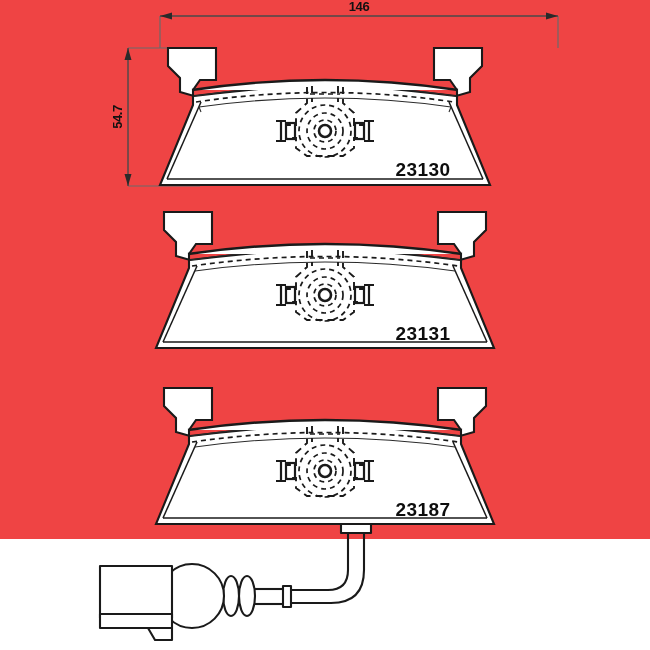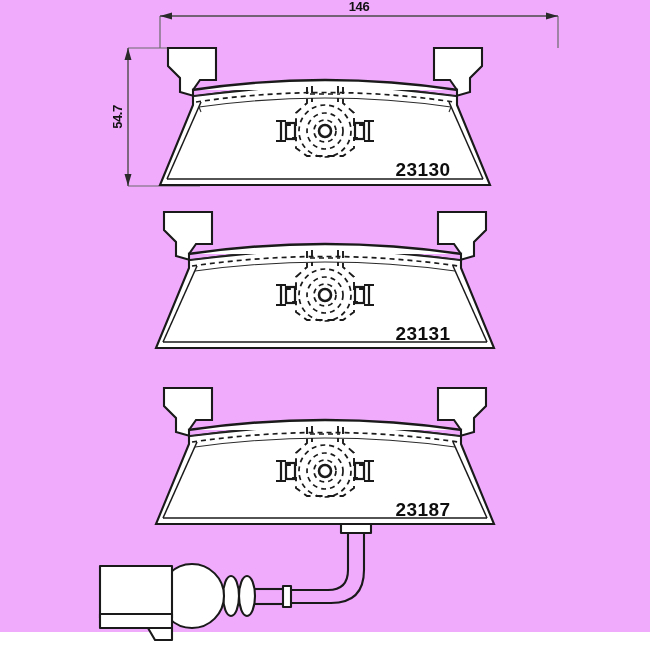--- a/index.html
+++ b/index.html
@@ -9,22 +9,22 @@
   }
   body {
     width: 650px;
     height: 650px;
     font-family: "Liberation Sans", sans-serif;
     overflow: hidden;
   }
   #drawing-root {
     position: relative;
     width: 650px;
-    height: 632px;
-    background: #f0abfc;
+    height: 539px;
+    background: #ef4444;
   }
   svg.sheet {
     display: block;
     width: 650px;
     height: 650px;
   }
   .outline {
     fill: #ffffff;
     stroke: #1a1a1a;
     stroke-width: 2.1;

